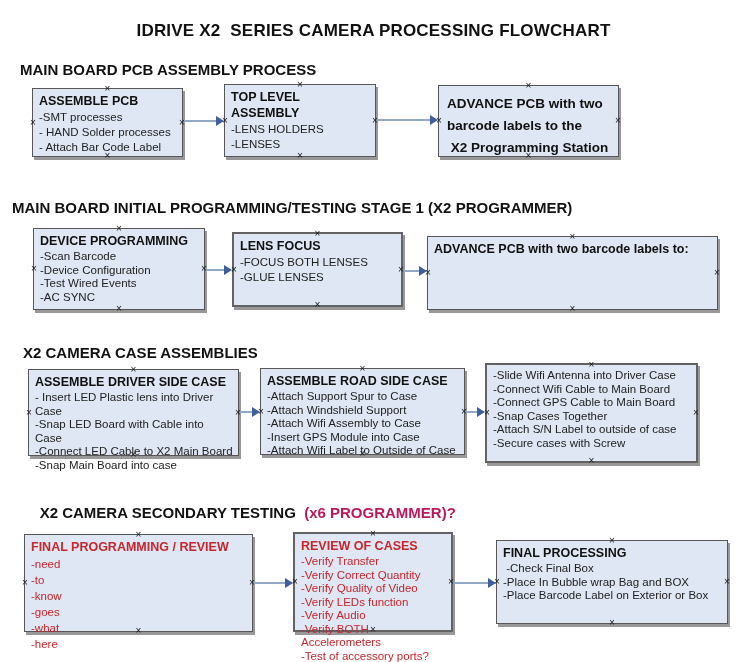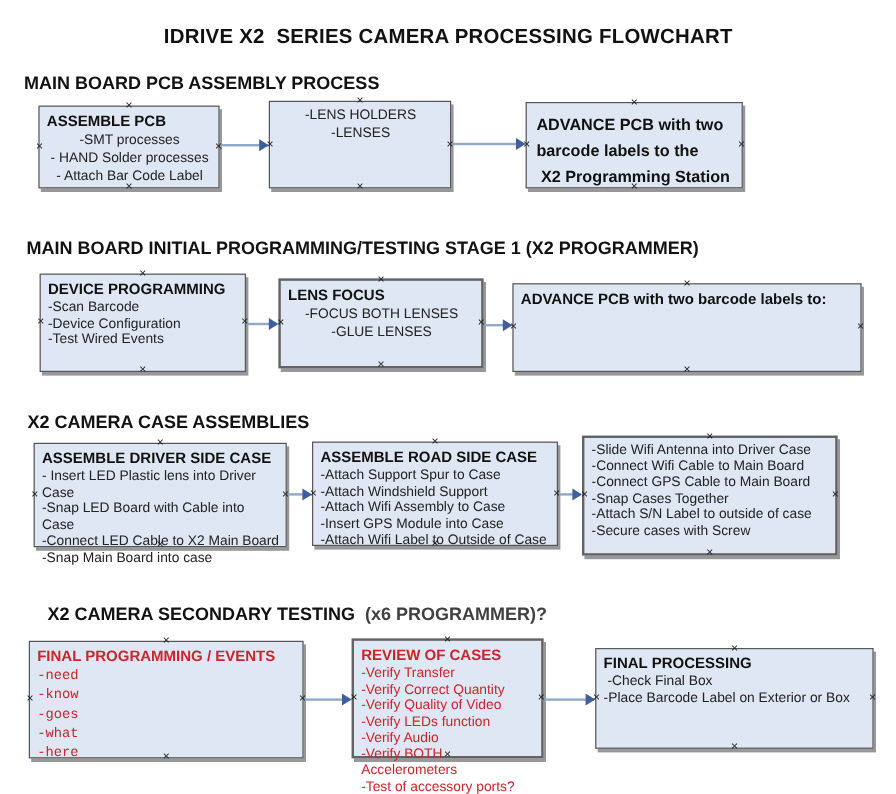--- a/index.html
+++ b/index.html
@@ -7,35 +7,35 @@
     position:relative;width:747px;height:662px;background:#ffffff;
     font-family:"Liberation Sans","DejaVu Sans",sans-serif;color:#1a1a1a;overflow:hidden;
   }
   .doc-title{
     position:absolute;left:0;top:21px;width:747px;text-align:center;
     font-size:17px;font-weight:bold;letter-spacing:.2px;white-space:pre;color:#111;
   }
   .section-heading{
     position:absolute;font-size:15px;font-weight:bold;white-space:pre;color:#121212;
   }
-  .section-heading .red-part{color:#404040;}
+  .section-heading .red-part{color:#be185d;}
   .box{
     position:absolute;box-sizing:border-box;background:#dee7f3;
     border:1px solid #565656;box-shadow:2px 3px 0 #98989a;
     padding:4px 5px 2px 6px;overflow:visible;
   }
   .box.thick{border-width:2px;border-color:#636363;}
   .box-title{
     font-size:12.5px;font-weight:bold;line-height:16px;white-space:pre-wrap;
     margin-bottom:1px;color:#111;
   }
   .box.advance .box-title{font-size:13.5px;line-height:22px;padding-top:3px;padding-left:2px;}
   .box-line{font-size:11.5px;line-height:13.5px;white-space:pre-wrap;color:#222;}
-  .box.lh15 .box-line{line-height:15px;text-align:center;}
-  .box.lh16 .box-line{line-height:16px;font-family:Liberation Mono, monospace;}
+  .box.lh15 .box-line{line-height:15px;}
+  .box.lh16 .box-line{line-height:16px;}
   .box.red .box-title,.box.red .box-line{color:#c8252c;}
   .cmark{
     position:absolute;transform:translate(-50%,-50%);
     font-size:10px;line-height:1;color:#1a1a1a;font-weight:normal;pointer-events:none;
   }
   .arrow{position:absolute;height:2px;background:#91a8c7;}
   .arrow::after{
     content:'';position:absolute;right:-1px;top:-4px;width:0;height:0;
     border-left:8px solid #3f5e9b;border-top:5px solid transparent;border-bottom:5px solid transparent;
   }
@@ -54,20 +54,21 @@
     <div class="box-line">-SMT processes</div>
     <div class="box-line">- HAND Solder processes</div>
     <div class="box-line">- Attach Bar Code Label</div>
   <span class="cmark" style="left: 50%; top: 0%;">×</span>
       <span class="cmark" style="left: 50%; top: 100%;">×</span>
       <span class="cmark" style="left: 0%; top: 50%;">×</span>
       <span class="cmark" style="left: 100%; top: 50%;">×</span>
     </div>
 
   <div class="box lh15" style="left:224px;top:84px;width:152px;height:73px">
+    <div class="box-title">TOP LEVEL ASSEMBLY</div>
     <div class="box-line">-LENS HOLDERS</div>
     <div class="box-line">-LENSES</div>
   <span class="cmark" style="left: 50%; top: 0%;">×</span>
       <span class="cmark" style="left: 50%; top: 100%;">×</span>
       <span class="cmark" style="left: 0%; top: 50%;">×</span>
       <span class="cmark" style="left: 100%; top: 50%;">×</span>
     </div>
 
   <div class="box advance" style="left:438px;top:85px;width:181px;height:72px">
     <div class="box-title">ADVANCE PCB with two
@@ -75,27 +76,28 @@
  X2 Programming Station</div>
   <span class="cmark" style="left: 50%; top: 0%;">×</span>
       <span class="cmark" style="left: 50%; top: 100%;">×</span>
       <span class="cmark" style="left: 0%; top: 50%;">×</span>
       <span class="cmark" style="left: 100%; top: 50%;">×</span>
     </div>
 
   <div class="arrow" style="left:184px;top:120px;width:39px"></div>
   <div class="arrow" style="left:377px;top:119px;width:60px"></div>
 
-  <div class="section-heading" style="left:22px;top:199px">MAIN BOARD INITIAL PROGRAMMING/TESTING STAGE 1 (X2 PROGRAMMER)</div>
+  <div class="section-heading" style="left:12px;top:199px">MAIN BOARD INITIAL PROGRAMMING/TESTING STAGE 1 (X2 PROGRAMMER)</div>
 
   <div class="box" style="left:33px;top:228px;width:172px;height:82px">
     <div class="box-title">DEVICE PROGRAMMING</div>
     <div class="box-line">-Scan Barcode</div>
     <div class="box-line">-Device Configuration</div>
     <div class="box-line">-Test Wired Events</div>
+    <div class="box-line">-AC SYNC</div>
   <span class="cmark" style="left: 50%; top: 0%;">×</span>
       <span class="cmark" style="left: 50%; top: 100%;">×</span>
       <span class="cmark" style="left: 0%; top: 50%;">×</span>
       <span class="cmark" style="left: 100%; top: 50%;">×</span>
     </div>
 
   <div class="box thick lh15" style="left:232px;top:232px;width:171px;height:75px">
     <div class="box-title">LENS FOCUS</div>
     <div class="box-line">-FOCUS BOTH LENSES</div>
     <div class="box-line">-GLUE LENSES</div>
@@ -157,22 +159,23 @@
     </div>
 
   <div class="arrow" style="left:240px;top:411px;width:19px"></div>
   <div class="arrow" style="left:466px;top:411px;width:18px"></div>
 
   <div class="section-heading" style="left:23px;top:487px">
     <span>X2 CAMERA SECONDARY TESTING </span><span class="red-part"> (x6 PROGRAMMER)?</span>
   </div>
 
   <div class="box red lh16" style="left:24px;top:534px;width:229px;height:98px">
-    <div class="box-title">FINAL PROGRAMMING / EVENTS</div>
+    <div class="box-title">FINAL PROGRAMMING / REVIEW</div>
     <div class="box-line">-need</div>
+    <div class="box-line">-to</div>
     <div class="box-line">-know</div>
     <div class="box-line">-goes</div>
     <div class="box-line">-what</div>
     <div class="box-line">-here</div>
   <span class="cmark" style="left: 50%; top: 0%;">×</span>
       <span class="cmark" style="left: 50%; top: 100%;">×</span>
       <span class="cmark" style="left: 0%; top: 50%;">×</span>
       <span class="cmark" style="left: 100%; top: 50%;">×</span>
     </div>
 
@@ -187,20 +190,21 @@
     <div class="box-line">-Test of accessory ports?</div>
   <span class="cmark" style="left: 50%; top: 0%;">×</span>
       <span class="cmark" style="left: 50%; top: 100%;">×</span>
       <span class="cmark" style="left: 0%; top: 50%;">×</span>
       <span class="cmark" style="left: 100%; top: 50%;">×</span>
     </div>
 
   <div class="box" style="left:496px;top:540px;width:232px;height:84px">
     <div class="box-title">FINAL PROCESSING</div>
     <div class="box-line"> -Check Final Box</div>
+    <div class="box-line">-Place In Bubble wrap Bag and BOX</div>
     <div class="box-line">-Place Barcode Label on Exterior or Box</div>
   <span class="cmark" style="left: 50%; top: 0%;">×</span>
       <span class="cmark" style="left: 50%; top: 100%;">×</span>
       <span class="cmark" style="left: 0%; top: 50%;">×</span>
       <span class="cmark" style="left: 100%; top: 50%;">×</span>
     </div>
 
   <div class="arrow" style="left:254px;top:582px;width:38px"></div>
   <div class="arrow" style="left:454px;top:582px;width:41px"></div>
 

